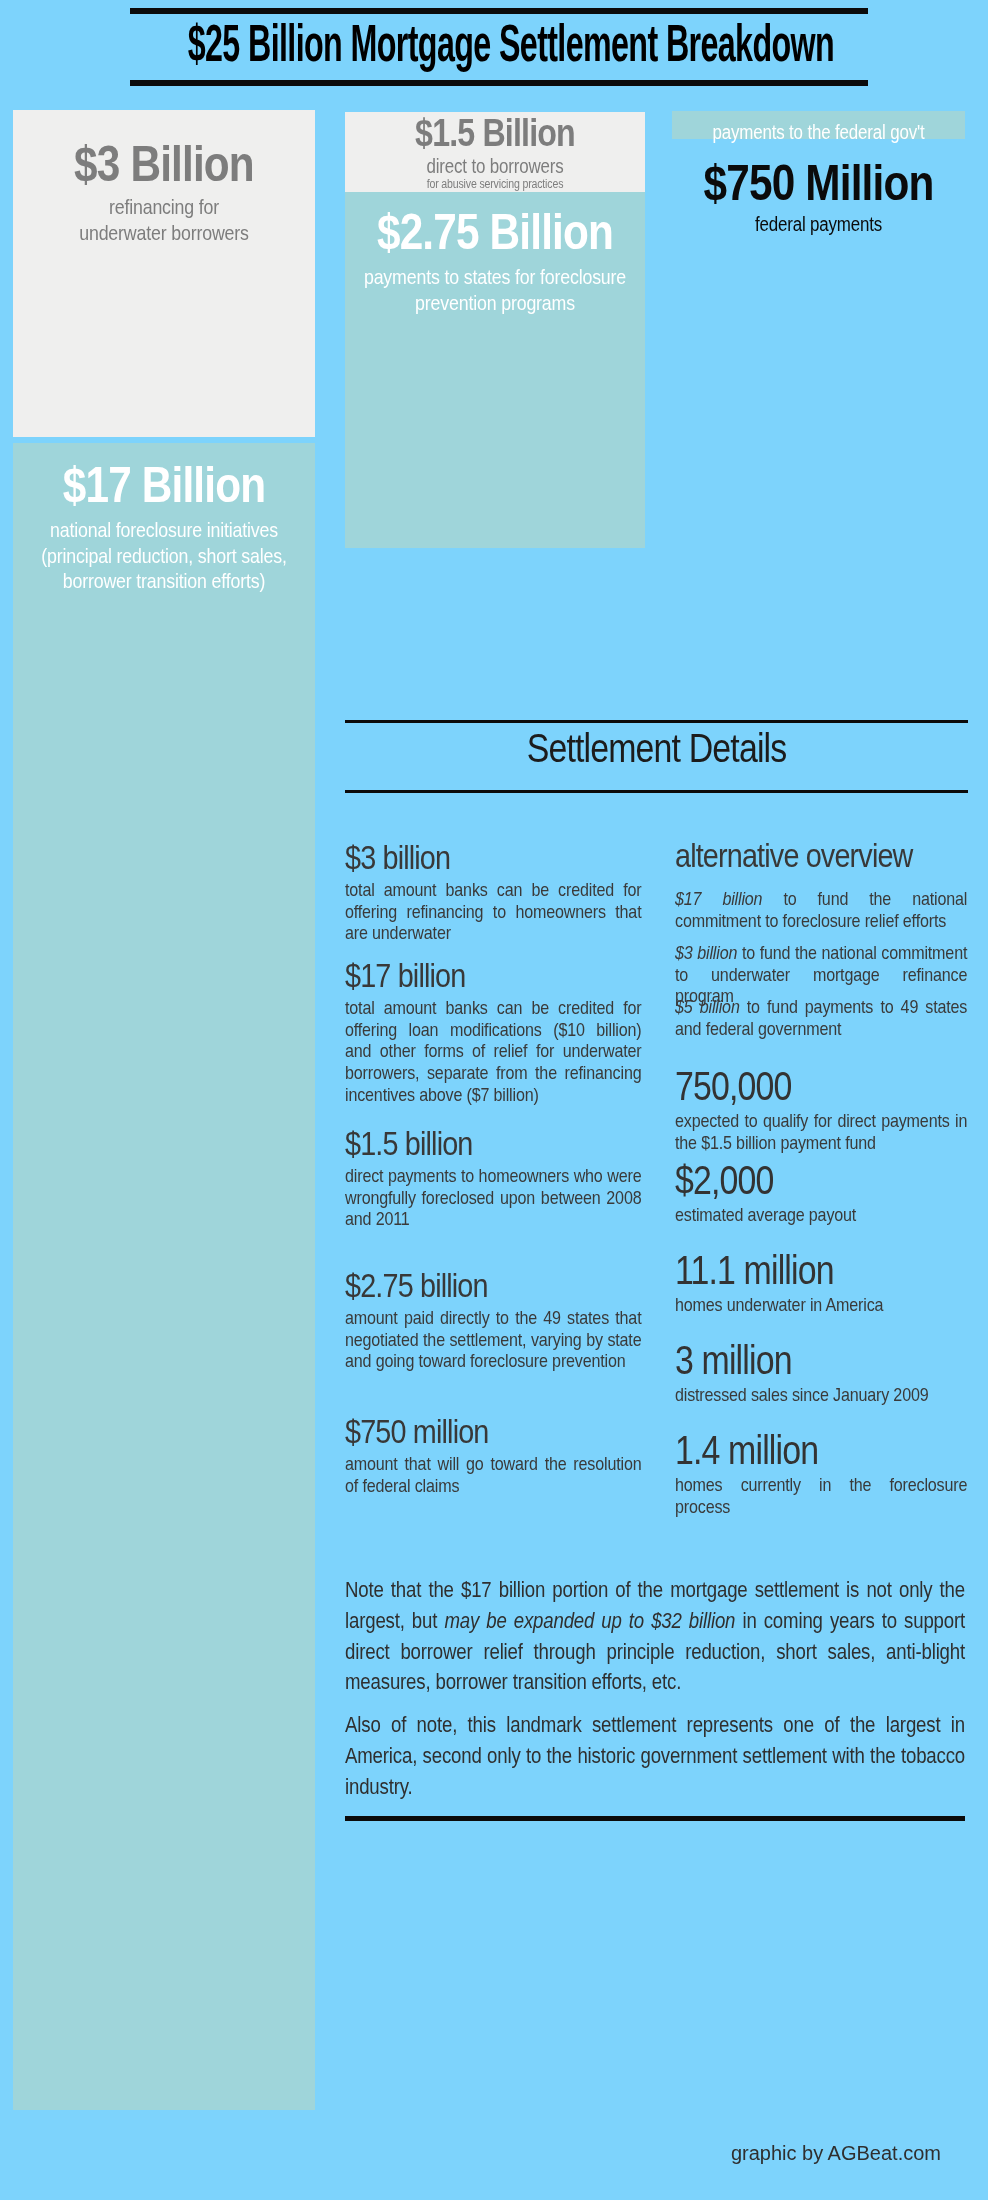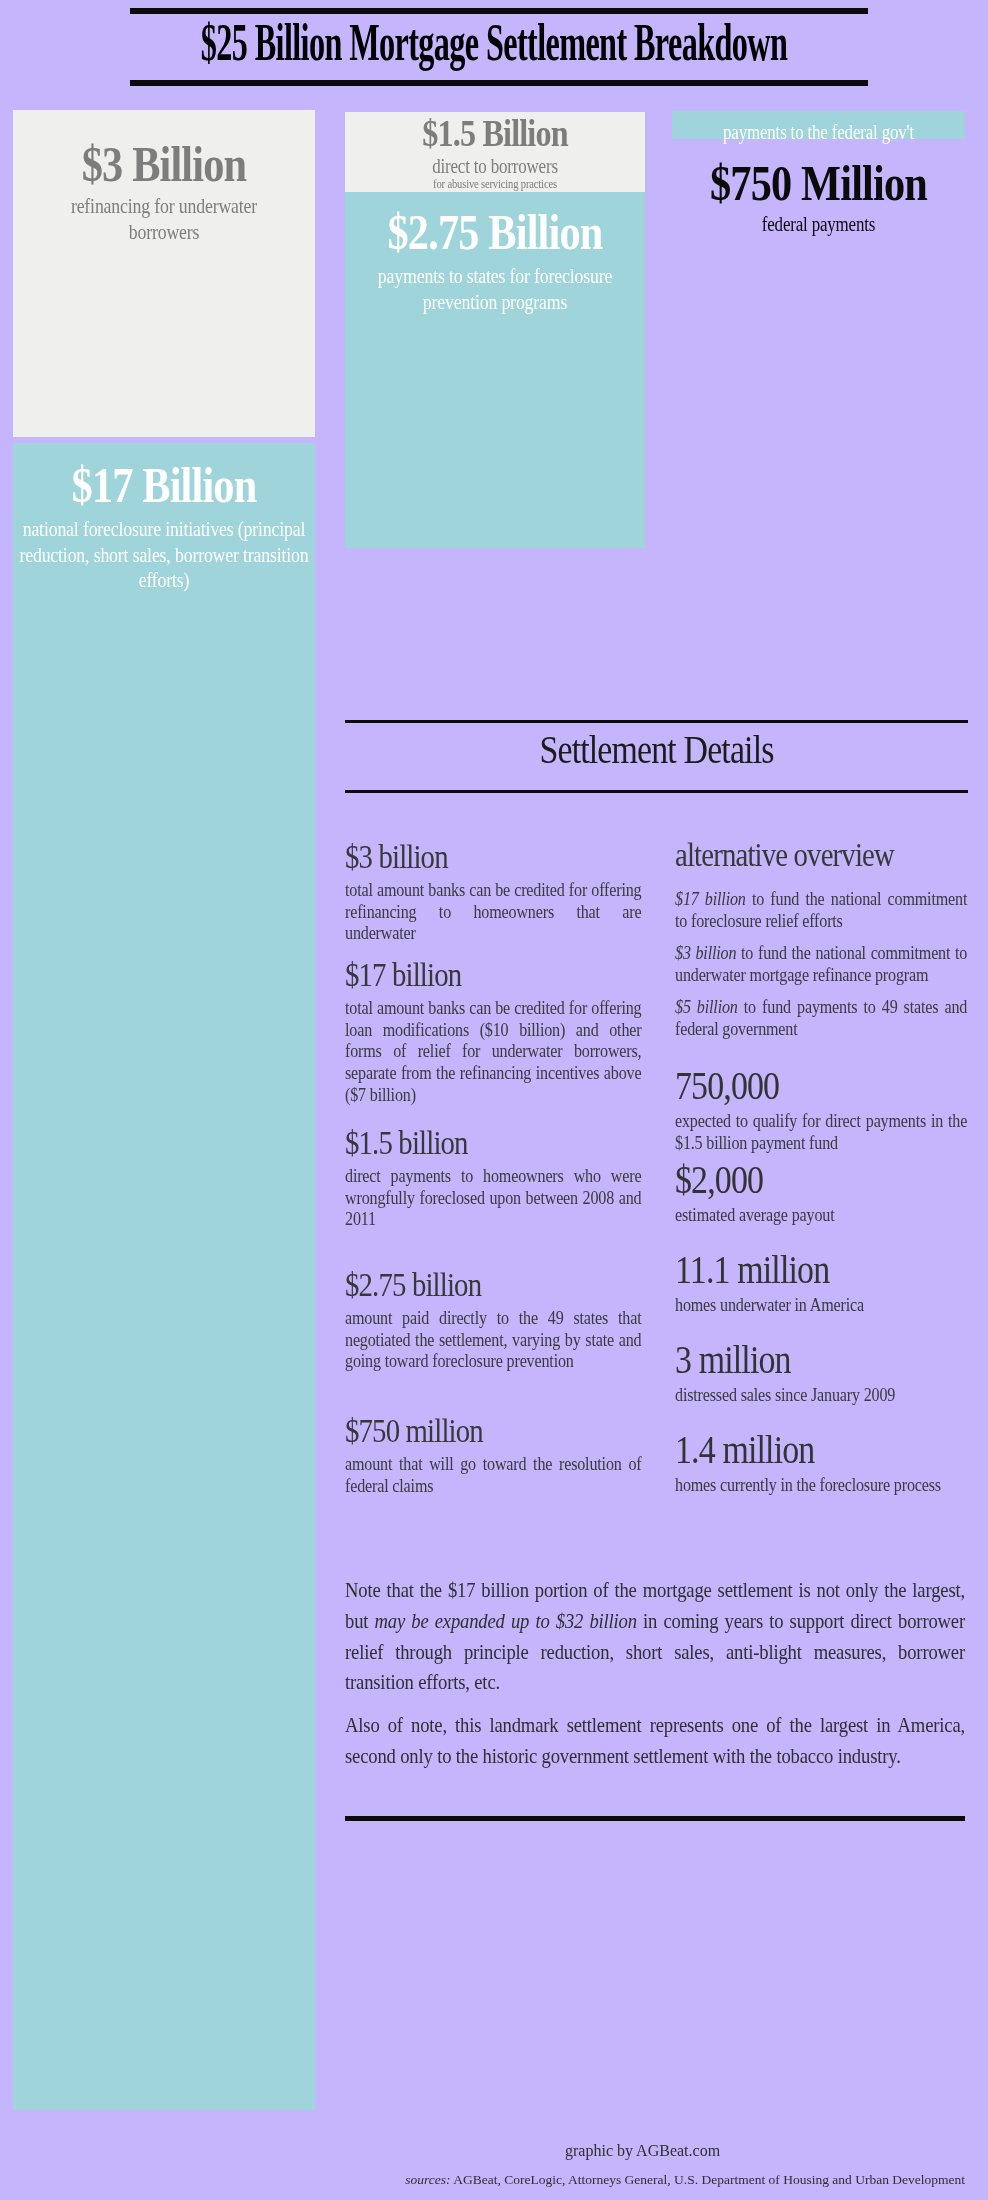--- a/index.html
+++ b/index.html
@@ -1,17 +1,17 @@
 <!DOCTYPE html>
 <html><head>
 <meta charset="utf-8">
 <style>
   html,body{margin:0;padding:0;background:#ffffff;}
-  .page{position:relative;width:988px;height:2200px;background:#c4b5fd;overflow:hidden;
-        font-family:Liberation Serif, serif;color:#0b0b0b;}
+  .page{position:relative;width:988px;height:2200px;background:#7dd3fc;overflow:hidden;
+        font-family:Liberation Sans, sans-serif;color:#0b0b0b;}
   .t{position:absolute;}
   .rule{background:#0b0b0b;}
   .cx{transform:scaleX(.847);transform-origin:50% 0;}
   .cx-title{transform:scaleX(.62);transform-origin:50% 0;}
 
   
   #rule-top{left:130px;top:8px;width:738px;height:6px;}
   #page-title{left:0;top:13px;width:988px;text-align:center;font-size:52px;font-weight:bold;
               letter-spacing:-1px;color:#000;white-space:nowrap;}
   #rule-bot{left:130px;top:80px;width:738px;height:6px;}
@@ -68,21 +68,21 @@
 
   
   .note{left:345px;width:732px;font-size:22px;line-height:1.4;text-align:justify;color:#2f2f2f;
         transform:scaleX(.847);transform-origin:0 0;letter-spacing:-.2px;}
   #note0{top:1575px;} #note1{top:1710px;}
   #note-rule{left:345px;top:1816px;width:620px;height:5px;}
 
   
   #consumer{left:13px;top:2112px;width:302px;}
   #consumer .lbl{font-size:23px;margin-top:3px;}
-  #credit{left:565px;top:2142px;width:400px;text-align:left;font-size:16px;color:#2f2f2f;}
+  #credit{left:541px;top:2142px;width:400px;text-align:right;font-size:20px;color:#2f2f2f;}
   #sources{left:345px;top:2172px;width:620px;text-align:right;font-size:13.5px;color:#2f2f2f;}
 </style>
 </head>
 <body>
 
 <div class="page">
 
   <div class="t rule" id="rule-top"></div>
   <div class="t cx-title" id="page-title">$25 Billion Mortgage Settlement Breakdown</div>
   <div class="t rule" id="rule-bot"></div>
@@ -178,17 +178,14 @@
 
   <div class="t note" id="note0">
     <span>Note that the $17 billion portion of the mortgage settlement is not only the largest, but </span><span class="itl">may be expanded up to $32 billion</span><span> in coming years to support direct borrower relief through principle reduction, short sales, anti-blight measures, borrower transition efforts, etc.</span>
   </div>
   <div class="t note" id="note1">
     <span>Also of note, this landmark settlement represents one of the largest in America, second only to the historic government settlement with the tobacco industry.</span><span class="itl"></span><span></span>
   </div>
   <div class="t rule" id="note-rule"></div>
 
   <div class="t" id="credit">graphic by AGBeat.com</div>
-  <div class="t" id="sources">
-    <span class="itl">sources:</span><span> AGBeat, CoreLogic, Attorneys General, U.S. Department of Housing and Urban Development</span>
-  </div>
 
 </div>
 
 </body></html>

